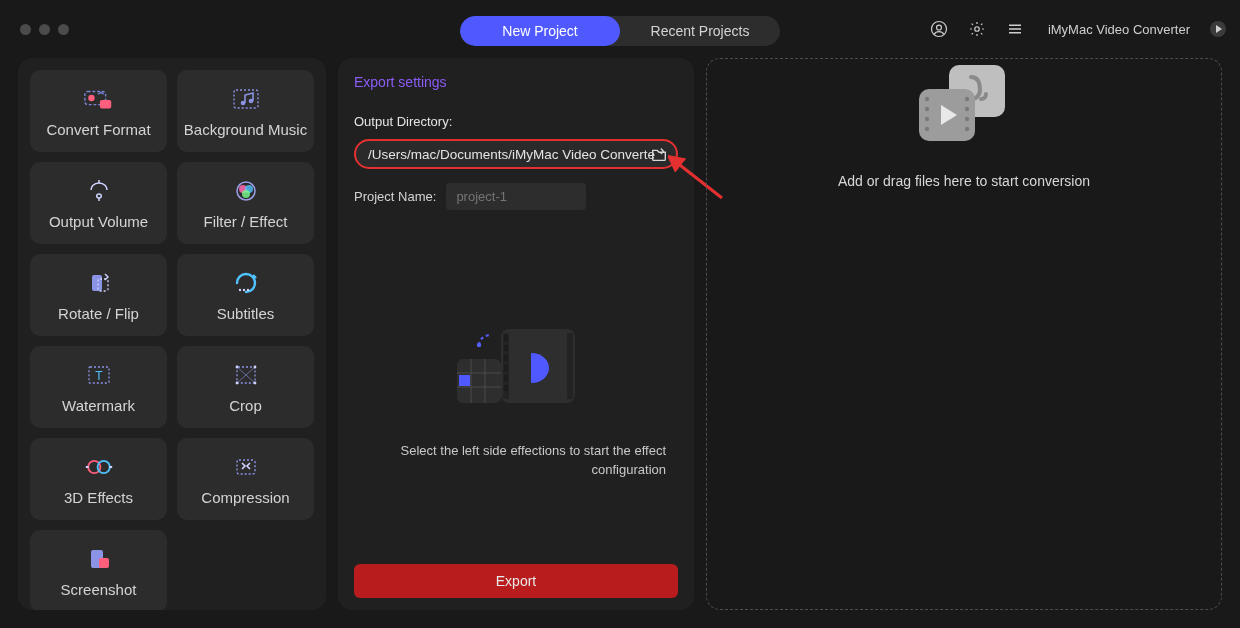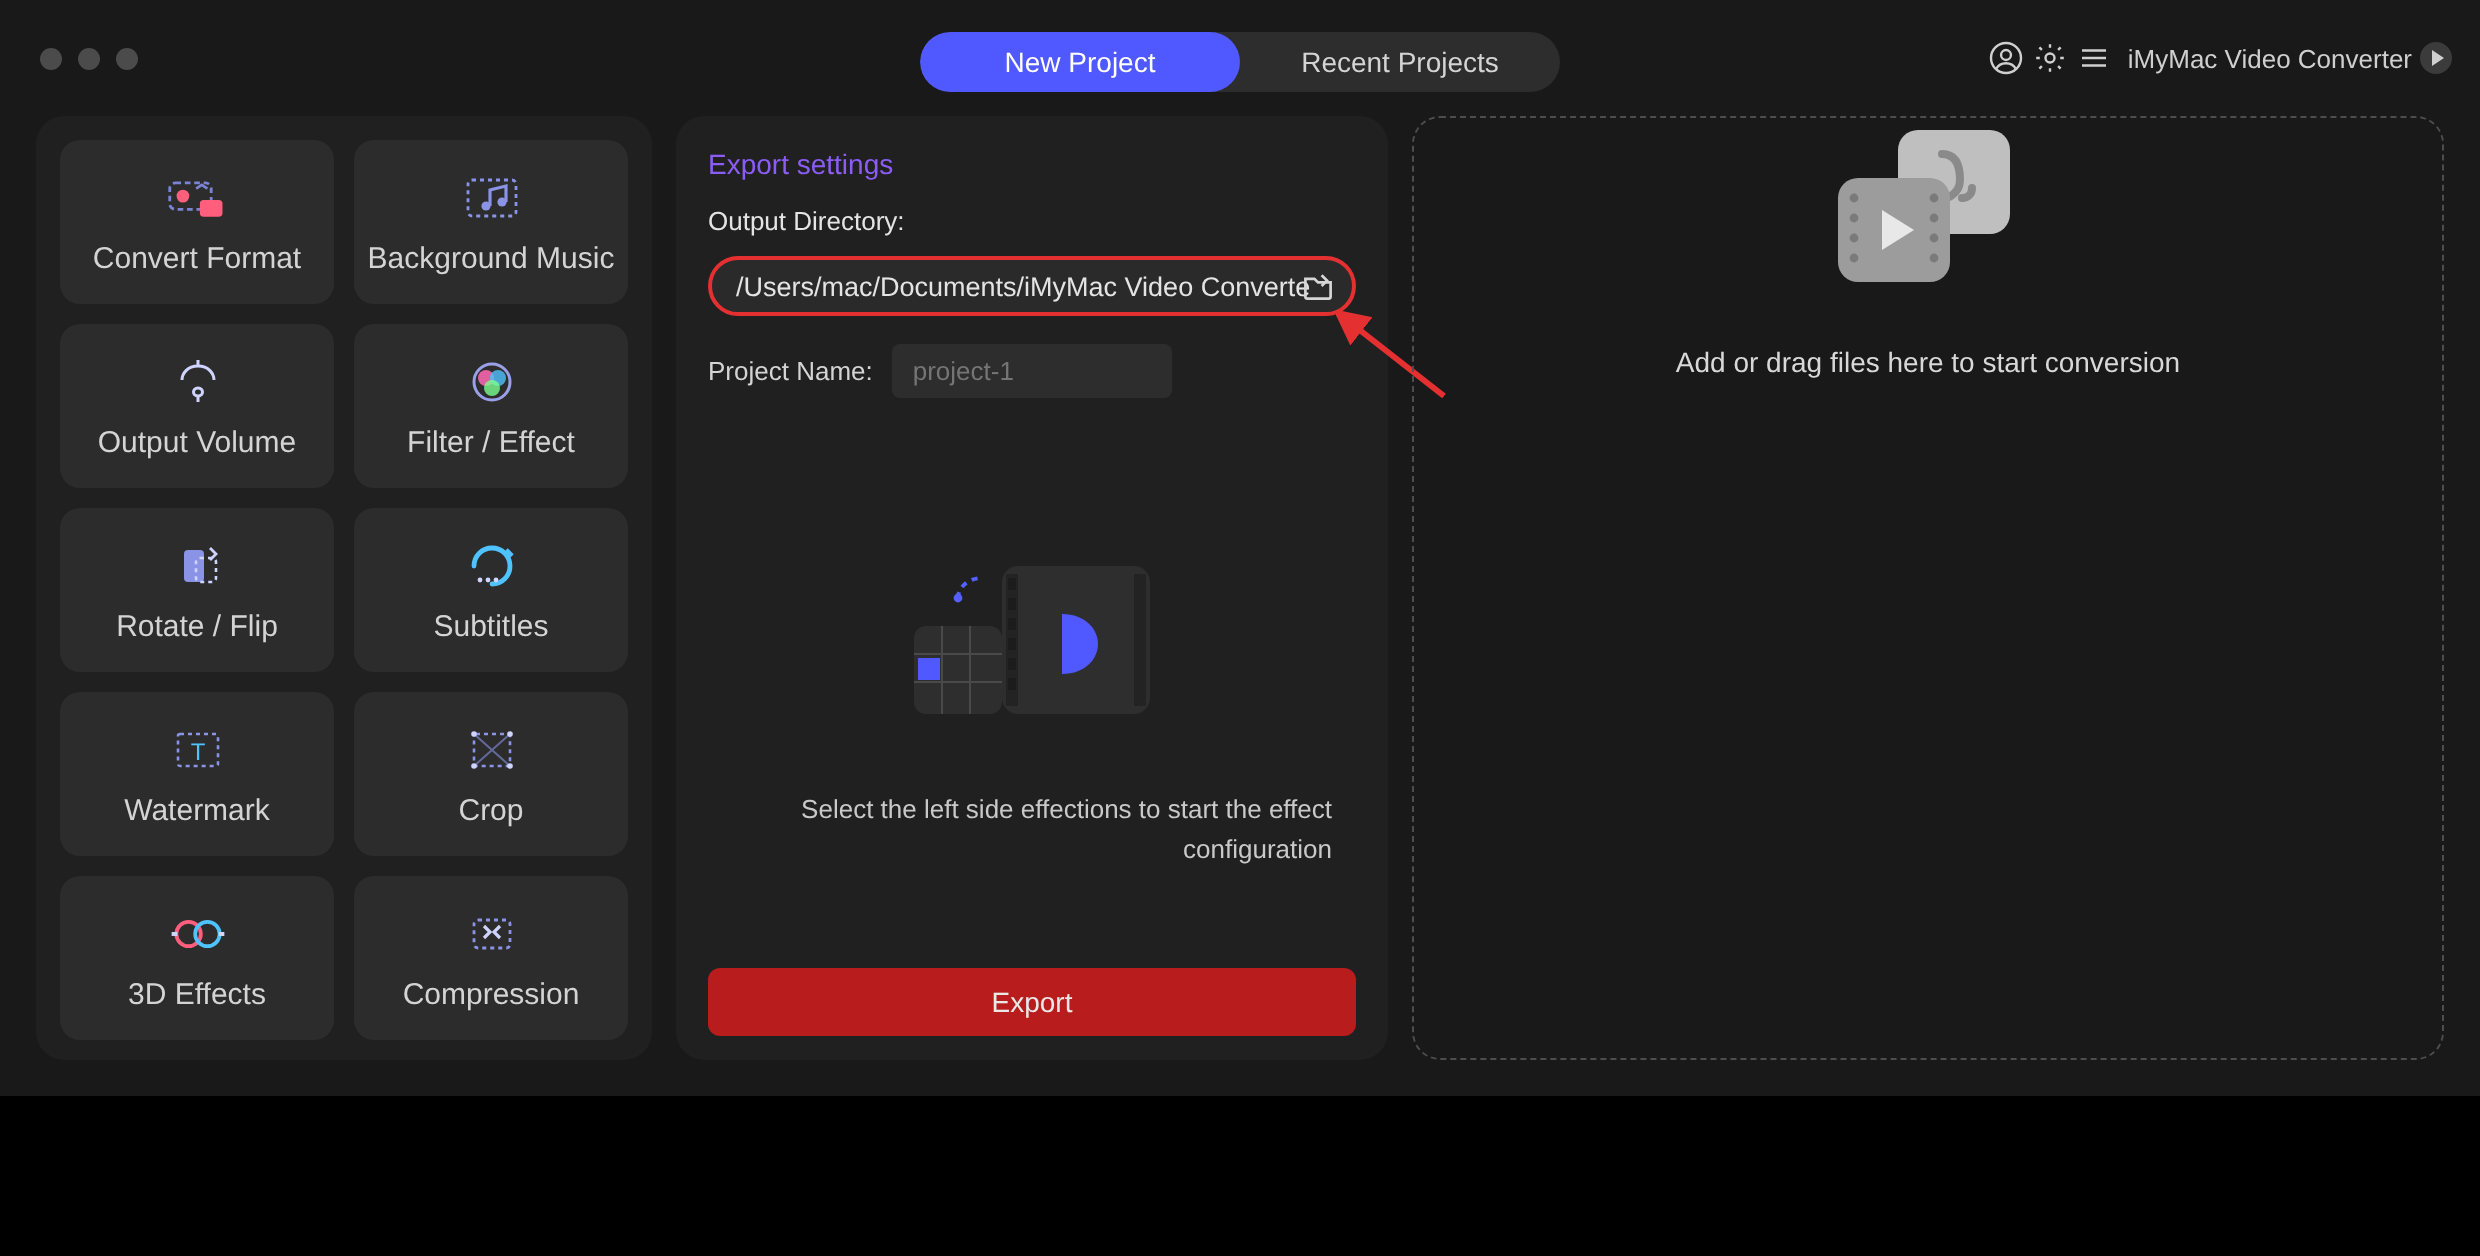--- a/index.html
+++ b/index.html
@@ -9,36 +9,36 @@
     --tile-hover:#343434;
     --text:#d4d4d4;
     --text-dim:#9c9c9c;
     --accent:#4f59ff;
     --red:#e43030;
   }
   *{box-sizing:border-box;font-family:-apple-system,BlinkMacSystemFont,"Segoe UI",sans-serif;}
   html,body{margin:0;padding:0;background:#000;}
   body{width:1240px;height:628px;overflow:hidden;}
   .window{
-    width:1240px;height:548px;background:var(--bg);position:relative;color:var(--text);font-size:13px;
+    width:1240px;height:628px;background:var(--bg);position:relative;color:var(--text);font-size:13px;
   }
   
   .traffic{position:absolute;left:20px;top:24px;display:flex;gap:8px;}
   .traffic span{width:11px;height:11px;border-radius:50%;background:#4b4b4b;display:block;}
   
   .top-tabs{
     position:absolute;left:50%;top:16px;transform:translateX(-50%);
     display:flex;background:#2d2d2d;border-radius:18px;height:30px;overflow:hidden;
   }
   .top-tabs .tab{
     width:160px;display:flex;align-items:center;justify-content:center;font-size:14px;cursor:pointer;
   }
   .top-tabs .tab.active{background:var(--accent);color:#fff;border-radius:18px;}
   
-  .top-right{position:absolute;right:14px;top:20px;display:flex;align-items:center;gap:4px;color:#cfcfcf;}
+  .top-right{position:absolute;right:14px;top:20px;display:flex;align-items:center;gap:20px;color:#cfcfcf;}
   .top-right .icn{width:18px;height:18px;display:flex;align-items:center;justify-content:center;cursor:pointer;}
   .top-right .brand{font-size:13px;margin-left:4px;}
   .play-round{width:16px;height:16px;border-radius:50%;background:#3b3b3b;display:flex;align-items:center;justify-content:center;}
   .play-round:before{content:"";border-left:6px solid #cfcfcf;border-top:4px solid transparent;border-bottom:4px solid transparent;margin-left:2px;}
 
   
   .panels{position:absolute;left:18px;top:58px;right:18px;bottom:18px;display:flex;gap:12px;}
   .panel{background:var(--panel);border-radius:14px;}
   .sidebar{width:308px;padding:12px;overflow:hidden;}
   .center{flex:1;max-width:356px;padding:16px 12px 12px;position:relative;display:flex;flex-direction:column;}
@@ -47,21 +47,21 @@
   
   .tool-grid{display:grid;grid-template-columns:1fr 1fr;gap:10px;}
   .tool{
     background:var(--tile);border-radius:10px;height:82px;display:flex;flex-direction:column;align-items:center;justify-content:center;gap:8px;cursor:pointer;
   }
   .tool .ticon{width:32px;height:28px;display:flex;align-items:center;justify-content:center;color:#9da8ff;}
   .tool .tlabel{font-size:15px;color:var(--text);}
 
   
   .center h3{font-weight:500;font-size:14px;margin:0 0 12px 4px;color:#8b5cf6;}
-  .center .label{font-size:13px;margin:1px 0 6px 4px;color:#e4e4e4;}
+  .center .label{font-size:13px;margin:12px 0 6px 4px;color:#e4e4e4;}
   .dir-row{
     position:relative;display:flex;align-items:center;background:#2a2a2a;border-radius:16px;height:30px;padding:0 34px 0 12px;margin:4px 4px 10px;
     border:2px solid var(--red);white-space:nowrap;overflow:hidden;font-size:13.5px;color:#e4e4e4;cursor:pointer;
   }
   .dir-row .folder-btn{position:absolute;right:8px;top:50%;transform:translateY(-50%);width:18px;height:18px;}
   .name-row{display:flex;align-items:center;gap:10px;margin:4px 4px 0;font-size:13px;}
   .name-row input{
     background:#2d2d2d;border:none;outline:none;color:#bababa;font-size:13px;padding:6px 10px;border-radius:4px;width:140px;
   }
   .placeholder-art{

